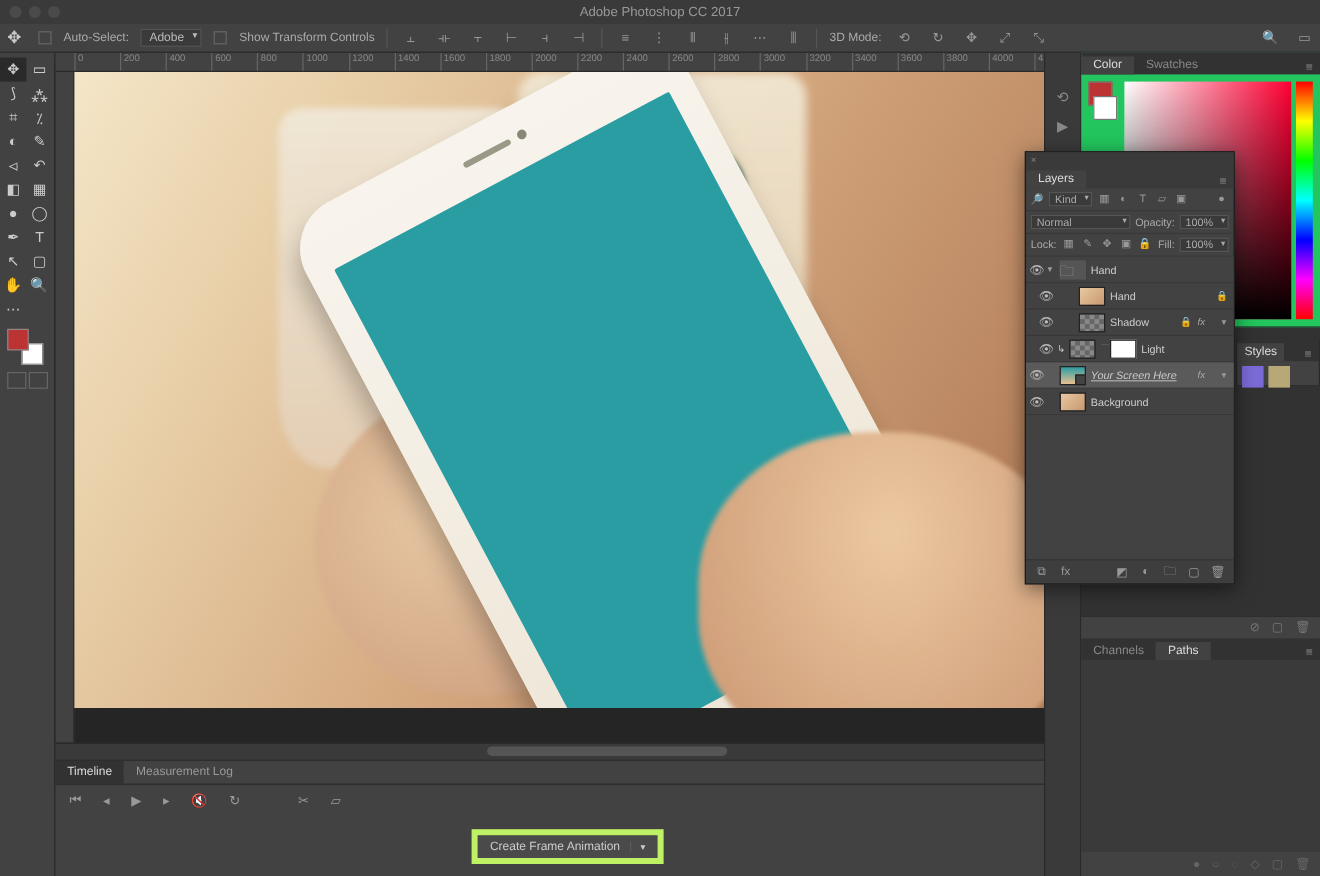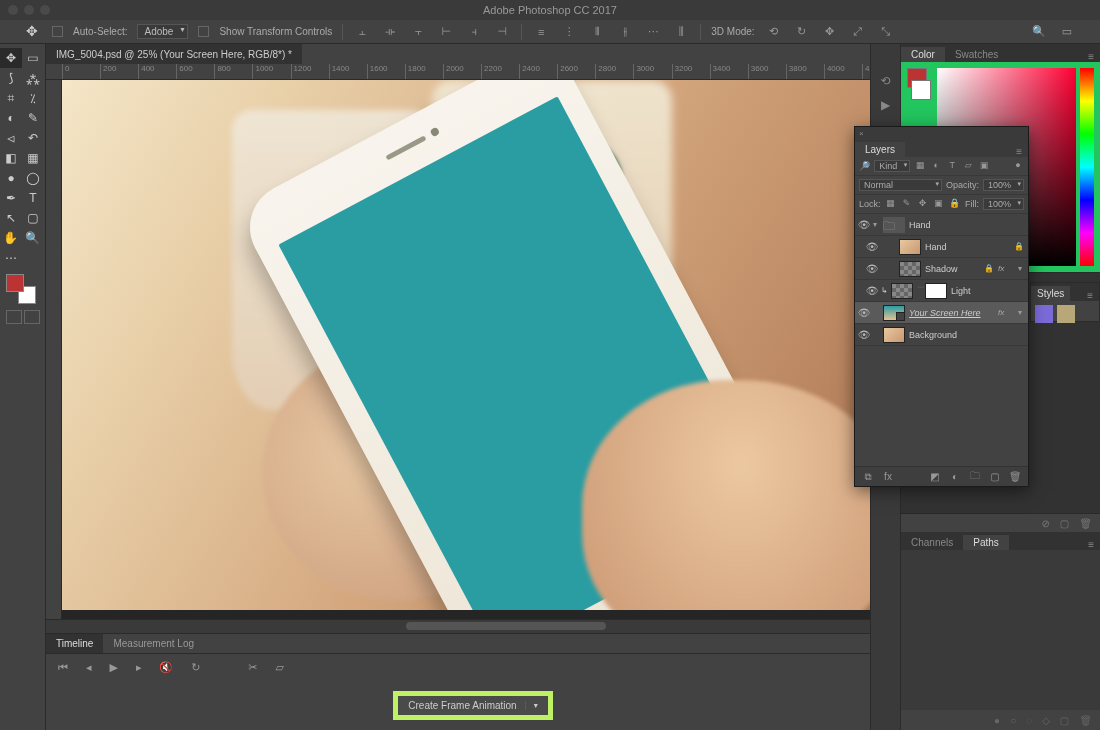--- a/index.html
+++ b/index.html
@@ -5,21 +5,21 @@
 * { margin: 0; padding: 0; box-sizing: border-box; font-family: "Lucida Grande", Arial, sans-serif; user-select: none; }
 body { width: 1100px; height: 730px; background: #323232; color: #b8b8b8; font-size: 10px; overflow: hidden; position: relative; }
 
 
 .titlebar { height: 20px; background: #3a3a3a; display: flex; align-items: center; position: relative; }
 .win-controls { display: flex; gap: 6px; padding-left: 8px; }
 .win-dot { width: 10px; height: 10px; border-radius: 50%; background: #4a4a4a; }
 .title { position: absolute; left: 50%; transform: translateX(-50%); color: #999; font-size: 11px; }
 
 
-.optionsbar { height: 24px; background: #424242; border-bottom: 1px solid #2a2a2a; display: flex; align-items: center; padding: 0 24px; gap: 10px; font-size: 10px; color: #aaa; }
+.optionsbar { height: 24px; background: #424242; border-bottom: 1px solid #2a2a2a; display: flex; align-items: center; padding: 0 4px; gap: 10px; font-size: 10px; color: #aaa; }
 .move-icon { width: 18px; height: 18px; position: relative; }
 .move-icon::before { content: "✥"; font-size: 14px; color: #ccc; position: absolute; top: 0; left: 2px; }
 .chk { width: 11px; height: 11px; border: 1px solid #666; display: inline-block; vertical-align: middle; }
 .dd { background: #3a3a3a; border: 1px solid #555; padding: 1px 14px 1px 6px; position: relative; color: #bbb; }
 .dd::after { content: "▾"; position: absolute; right: 3px; top: 0; font-size: 8px; }
 .opt-sep { width: 1px; height: 16px; background: #555; }
 .opt-ico { width: 18px; height: 16px; display: inline-flex; align-items: center; justify-content: center; color: #999; font-size: 11px; }
 .spacer { flex: 1; }
 
 
@@ -241,23 +241,20 @@
       <div class="bg-color"></div>
       <div class="fg-color"></div>
     </div>
     <div class="quick-mask">
       <div class="qm"></div>
       <div class="qm"></div>
     </div>
   </div>
 
   <div class="docarea">
-    <div class="doctab">
-      <div class="doctab-label">IMG_5004.psd @ 25% (Your Screen Here, RGB/8*) *</div>
-    </div>
     <div class="ruler-h">
       <span>0</span>
         <span>200</span>
         <span>400</span>
         <span>600</span>
         <span>800</span>
         <span>1000</span>
         <span>1200</span>
         <span>1400</span>
         <span>1600</span>

